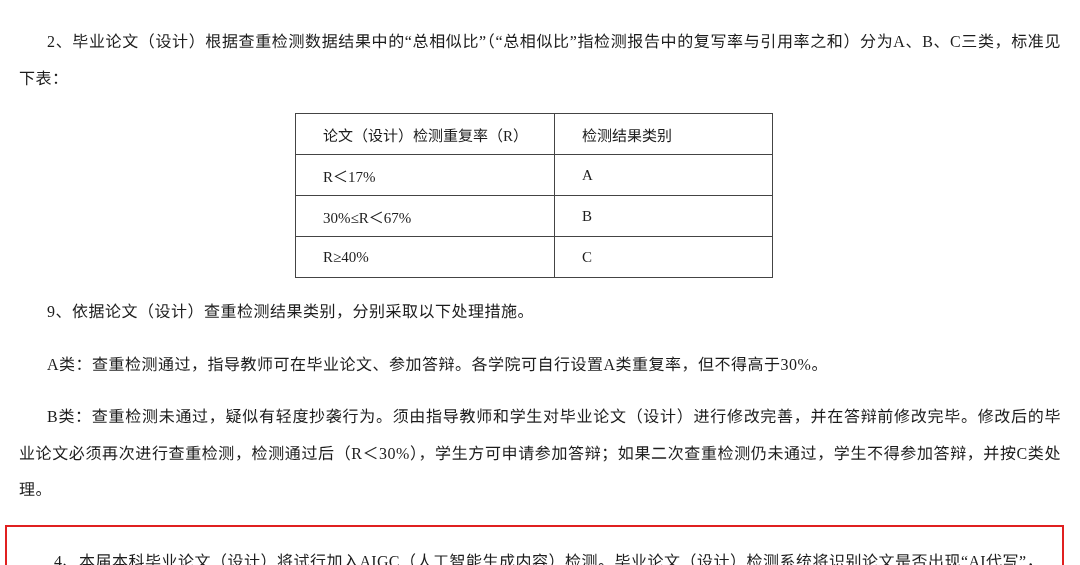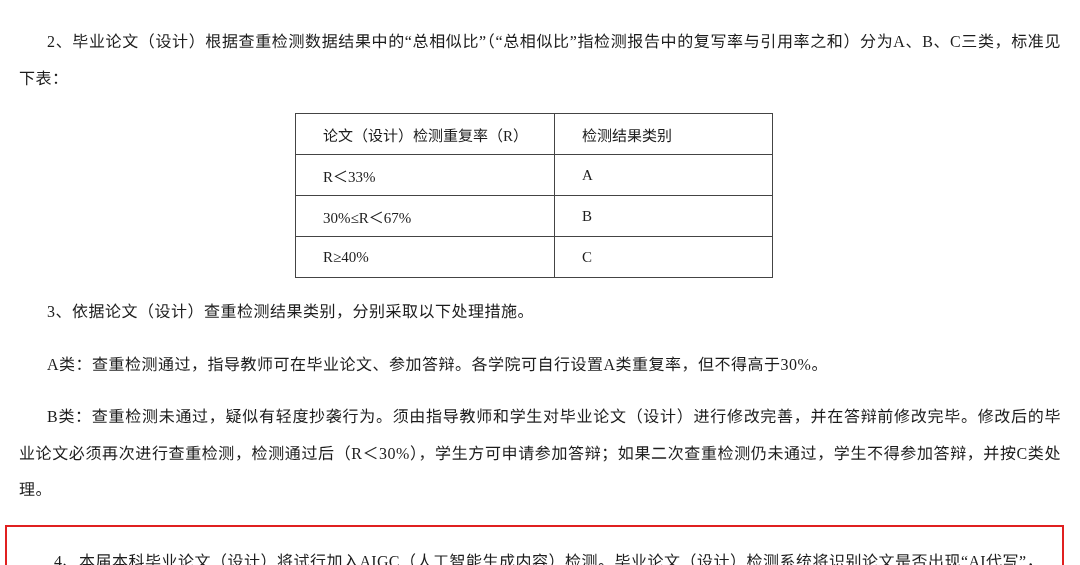--- a/index.html
+++ b/index.html
@@ -52,35 +52,35 @@
 
   <p class="para">2、毕业论文（设计）根据查重检测数据结果中的“总相似比”（“总相似比”指检测报告中的复写率与引用率之和）分为A、B、C三类，标准见下表：</p>
 
   <table class="doc-table">
     <tbody>
       <tr>
         <td class="col-rate">论文（设计）检测重复率（R）</td>
         <td class="col-class">检测结果类别</td>
       </tr>
       <tr>
-        <td class="col-rate">R＜33%</td>
+        <td class="col-rate">R＜17%</td>
         <td class="col-class">A</td>
       </tr>
       <tr>
         <td class="col-rate">30%≤R＜67%</td>
         <td class="col-class">B</td>
       </tr>
       <tr>
         <td class="col-rate">R≥40%</td>
         <td class="col-class">C</td>
       </tr>
     </tbody>
   </table>
 
-  <p class="para">3、依据论文（设计）查重检测结果类别，分别采取以下处理措施。</p>
+  <p class="para">9、依据论文（设计）查重检测结果类别，分别采取以下处理措施。</p>
 
   <p class="para">A类：查重检测通过，指导教师可在毕业论文、参加答辩。各学院可自行设置A类重复率，但不得高于30%。</p>
 
   <p class="para">B类：查重检测未通过，疑似有轻度抄袭行为。须由指导教师和学生对毕业论文（设计）进行修改完善，并在答辩前修改完毕。修改后的毕业论文必须再次进行查重检测，检测通过后（R＜30%），学生方可申请参加答辩；如果二次查重检测仍未通过，学生不得参加答辩，并按C类处理。</p>
 
 
   <div class="highlight-box" style="border-color: rgb(224, 32, 32);">
     <p class="para">4、本届本科毕业论文（设计）将试行加入AIGC（人工智能生成内容）检测。毕业论文（设计）检测系统将识别论文是否出现“AI代写”，并出具对应检测报告作为参考，检测结果展示为“AI代写无风险或低、中、高风险”；学生可直接在格子达论文检测系统内查看报告，指导教师可在毕业论文（设计）管理系统下载查看；学校将以一定的方式向学院管理员推送统计报表。请指导教师加强指导和过程管理，如论文（设计）检测结果为“AI代写高风险”，教师应指导学生进行修改。</p>
   </div>
 

